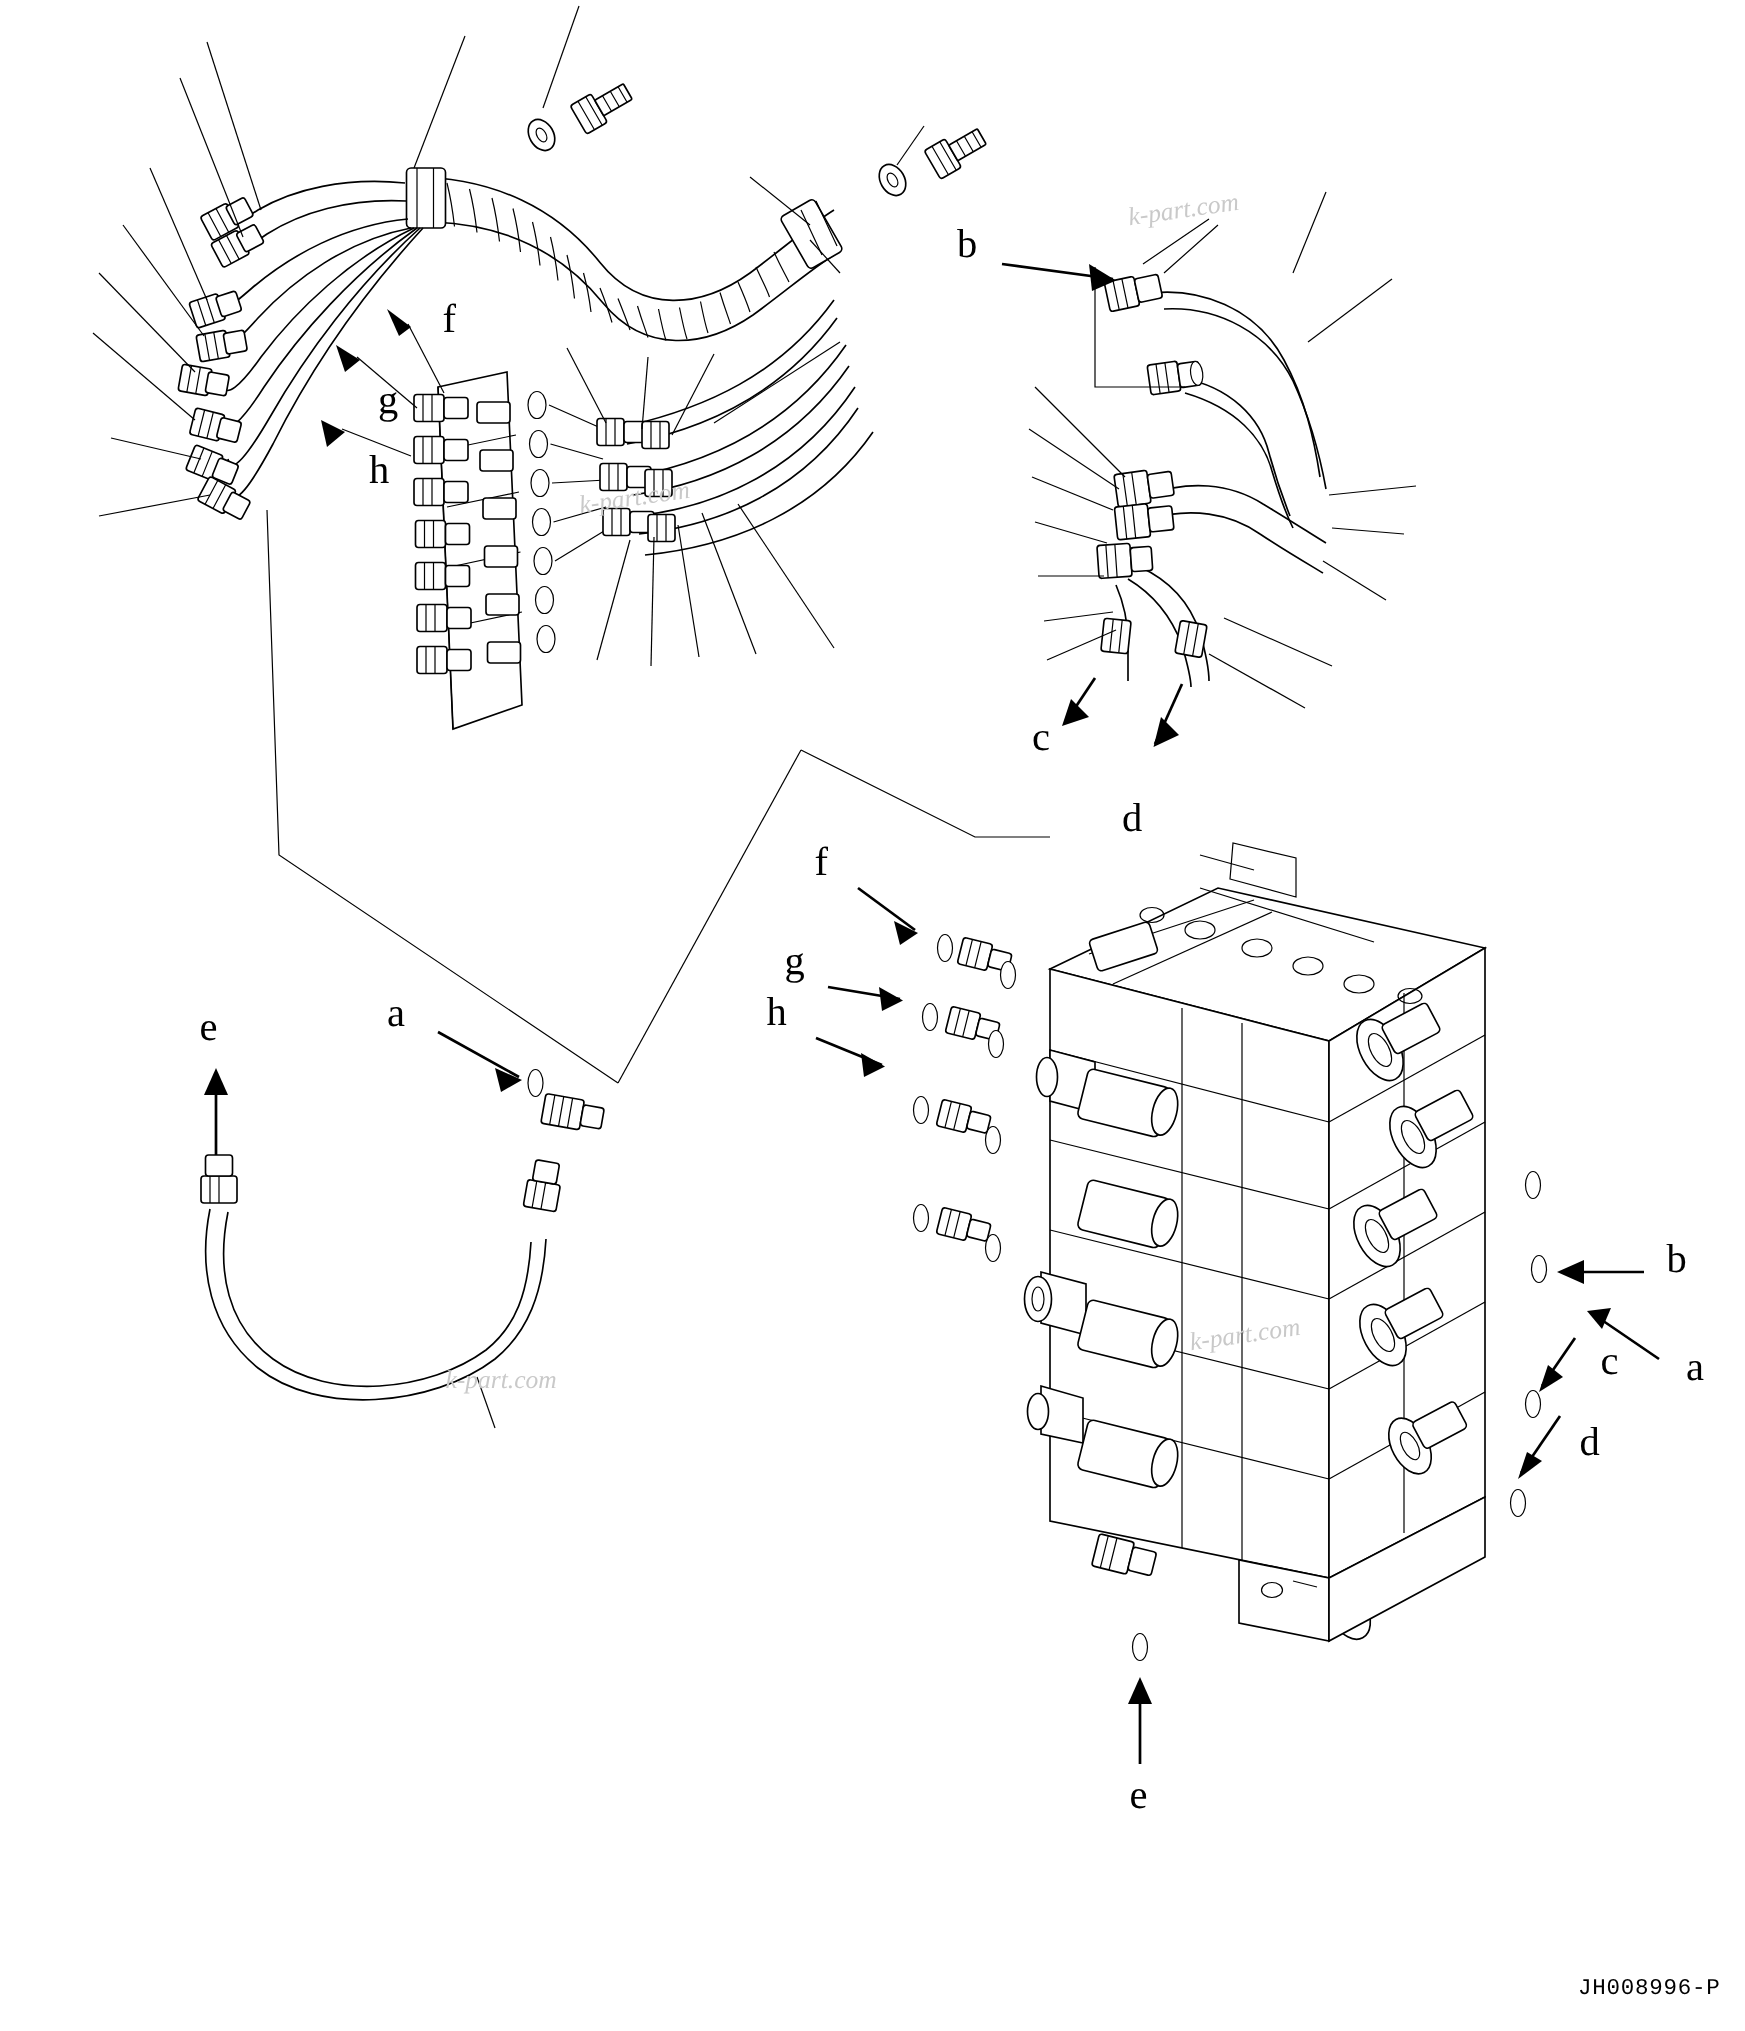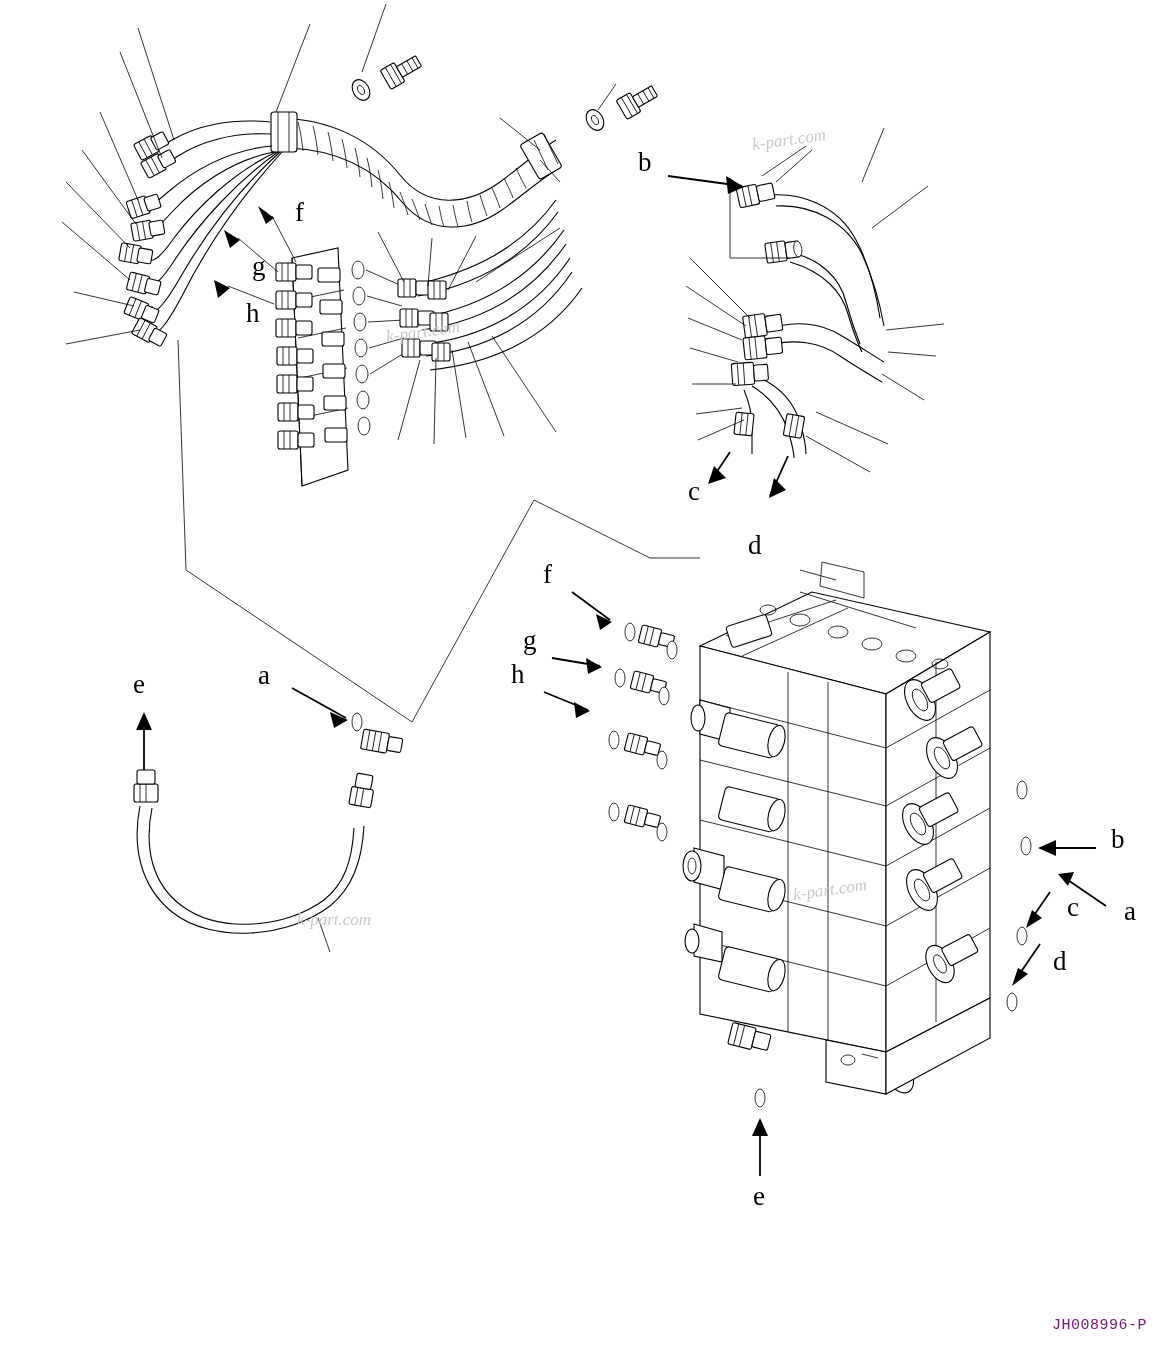--- a/index.html
+++ b/index.html
@@ -42,21 +42,21 @@
     user-select: none;
     white-space: nowrap;
   }
   .drawing-number {
     position: absolute;
     right: 16px;
     bottom: 20px;
     font-family: "Liberation Mono", monospace;
     font-size: 15px;
     letter-spacing: 0.5px;
-    color: #701a75;
+    color: #000000;
   }
   .st { fill: none; stroke: #000; stroke-width: 1.1; }
   .st-thin { fill: none; stroke: #000; stroke-width: 0.8; }
   .st-thick { fill: none; stroke: #000; stroke-width: 1.8; }
   .fw { fill: #ffffff; stroke: #000; stroke-width: 1.1; }
   .fw-thin { fill: #ffffff; stroke: #000; stroke-width: 0.8; }
   .fk { fill: #000; }
 </style>
 </head>
 <body>

